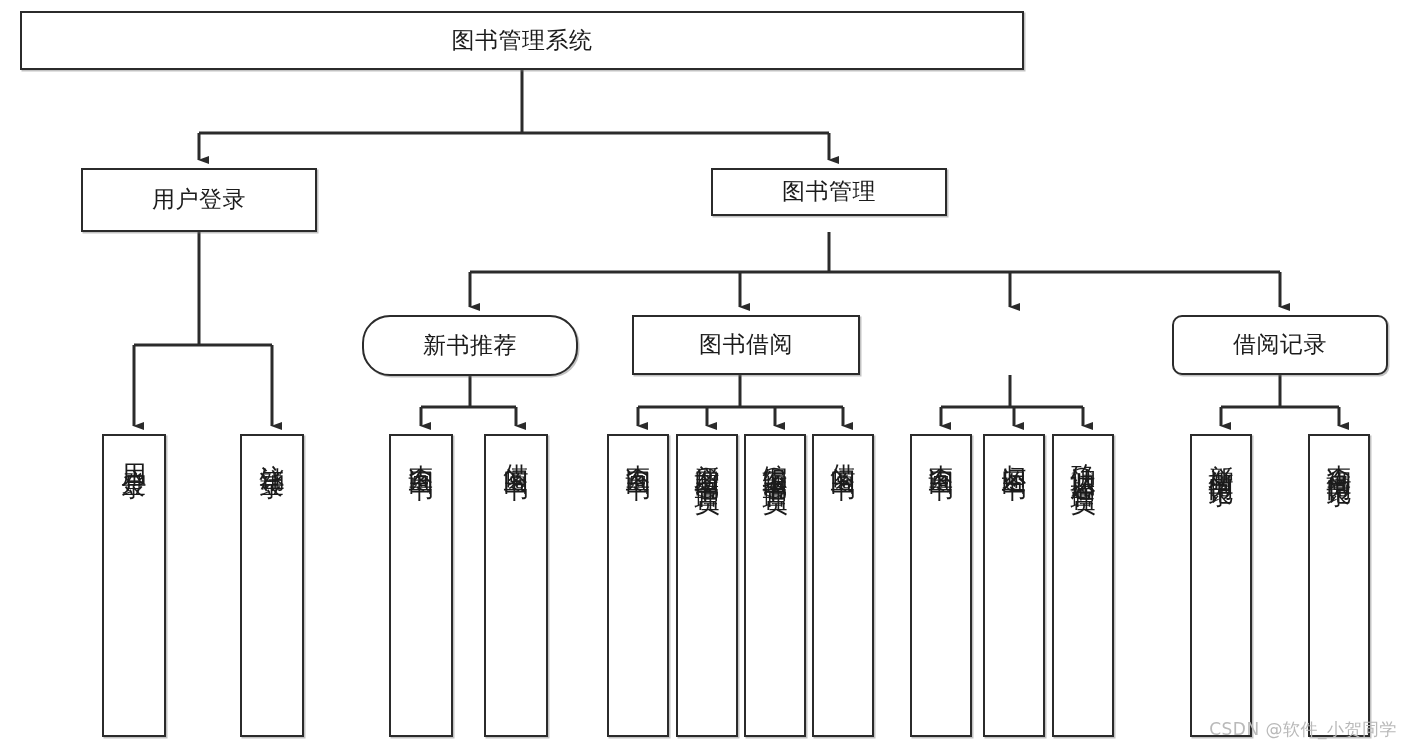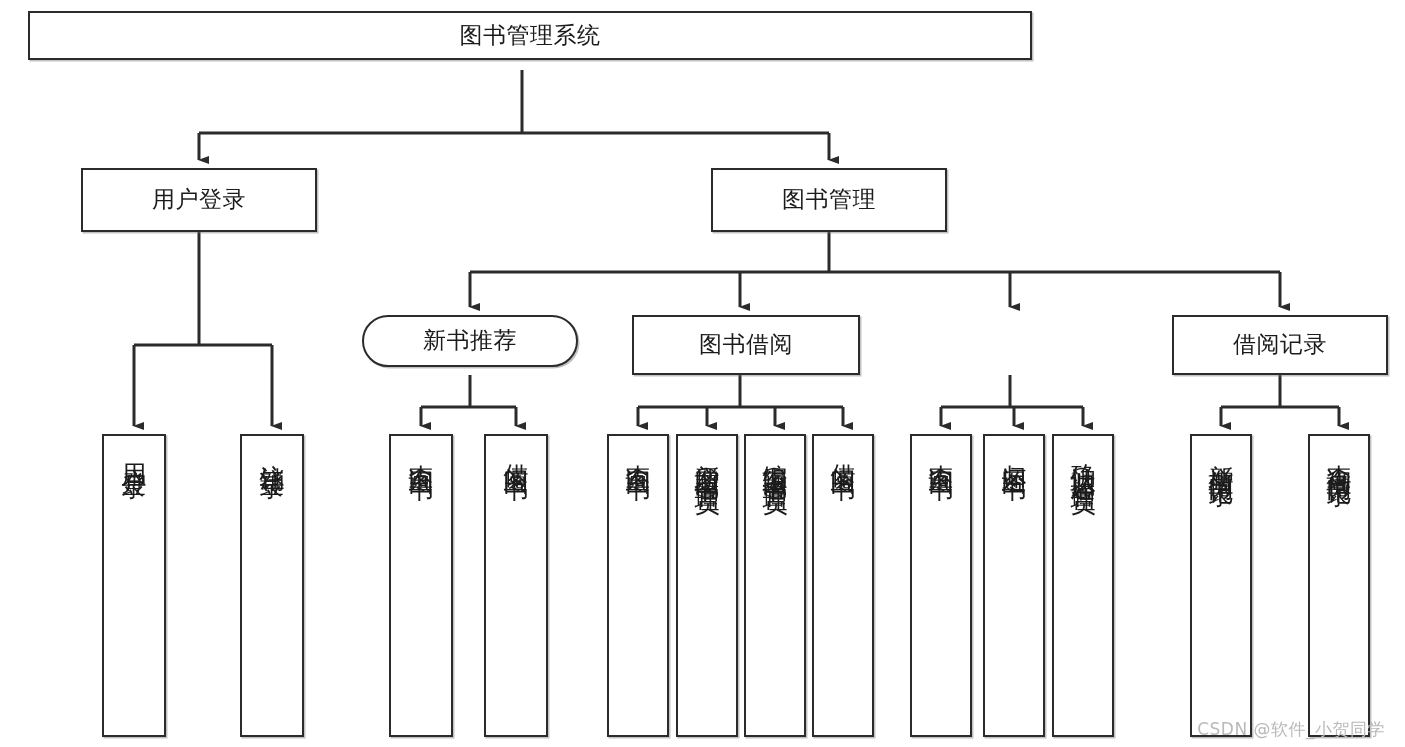--- a/index.html
+++ b/index.html
@@ -51,21 +51,21 @@
     writing-mode: vertical-rl;
     text-orientation: upright;
     font-size: 25px;
     color: #1b1b1b;
     letter-spacing: 4px;
     line-height: 1.0;
     white-space: nowrap;
   }
   #watermark {
     position: absolute;
-    right: 20px;
+    right: 8px;
     bottom: 6px;
     font-size: 17px;
     color: #b9b9b9;
     letter-spacing: 0.5px;
     white-space: nowrap;
     pointer-events: none;
   }
 </style>
 </head>
 <body>
@@ -115,38 +115,38 @@
       <path d="M1014,407 L1014,426" marker-end="url(#arrowhead)"></path>
       <path d="M1083,407 L1083,426" marker-end="url(#arrowhead)"></path>
 
       <path d="M1280,375 L1280,407"></path>
       <path d="M1221,407 L1339,407"></path>
       <path d="M1221,407 L1221,426" marker-end="url(#arrowhead)"></path>
       <path d="M1339,407 L1339,426" marker-end="url(#arrowhead)"></path>
     </g>
   </svg>
 
-  <div class="node-box" id="node-root" style="left: 20px; top: 11px; width: 1004px; height: 49px; margin-left: 8px;">
+  <div class="node-box" id="node-root" style="left: 20px; top: 11px; width: 1004px; height: 59px;">
     <span class="node-label-h">图书管理系统</span>
   </div>
 
   <div class="node-box" id="node-user-login" style="left: 81px; top: 168px; width: 236px; height: 64px;">
     <span class="node-label-h">用户登录</span>
   </div>
-  <div class="node-box" id="node-book-management" style="left: 711px; top: 168px; width: 236px; height: 64px; align-items: center;">
+  <div class="node-box" id="node-book-management" style="left: 711px; top: 168px; width: 236px; height: 48px; align-items: center;">
     <span class="node-label-h">图书管理</span>
   </div>
 
-  <div class="node-box" id="node-new-book-recommend" style="left: 362px; top: 315px; width: 216px; height: 52px; border-radius: 28px;">
+  <div class="node-box" id="node-new-book-recommend" style="left: 362px; top: 315px; width: 216px; height: 61px; border-radius: 28px;">
     <span class="node-label-h">新书推荐</span>
   </div>
   <div class="node-box" id="node-book-borrow" style="left: 632px; top: 315px; width: 228px; height: 60px;">
     <span class="node-label-h">图书借阅</span>
   </div>
-  <div class="node-box" id="node-borrow-record" style="left: 1172px; top: 315px; width: 216px; height: 60px;">
+  <div class="node-box" id="node-borrow-record" style="left: 1172px; top: 315px; width: 216px; height: 60px; border-radius: 10px;">
     <span class="node-label-h">借阅记录</span>
   </div>
 
   <div class="node-box vertical" id="leaf-0" style="left: 102px; top: 434px; width: 64px; height: 303px;">
     <span class="node-label-v">用户登录</span>
   </div>
   <div class="node-box vertical" id="leaf-1" style="left: 240px; top: 434px; width: 64px; height: 303px;">
     <span class="node-label-v">注销登录</span>
   </div>
   <div class="node-box vertical" id="leaf-2" style="left: 389px; top: 434px; width: 64px; height: 303px;">

